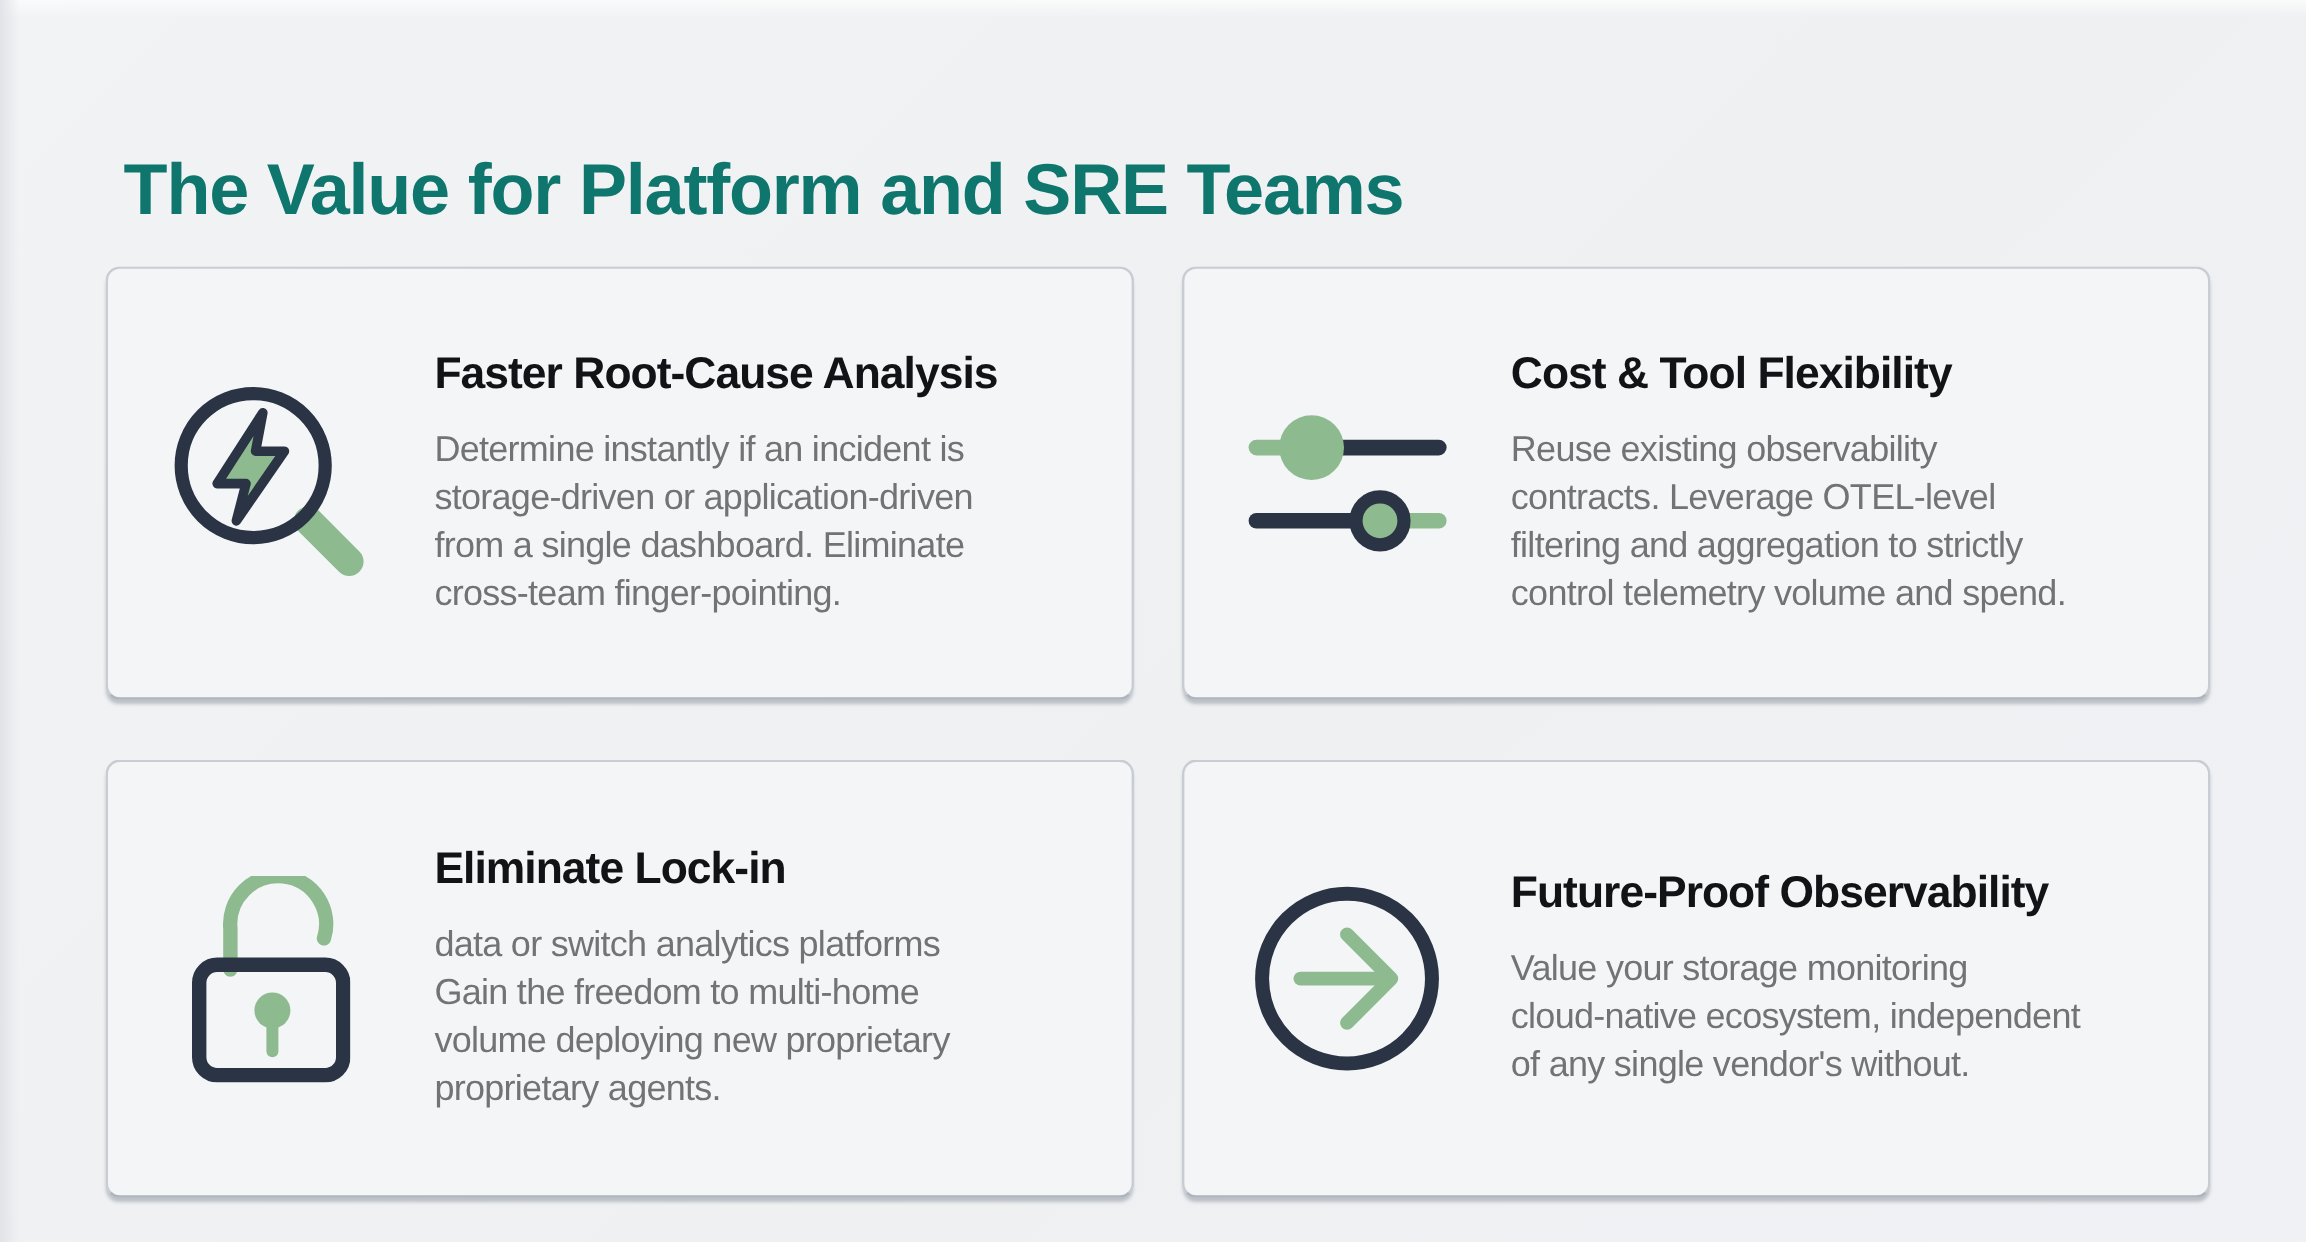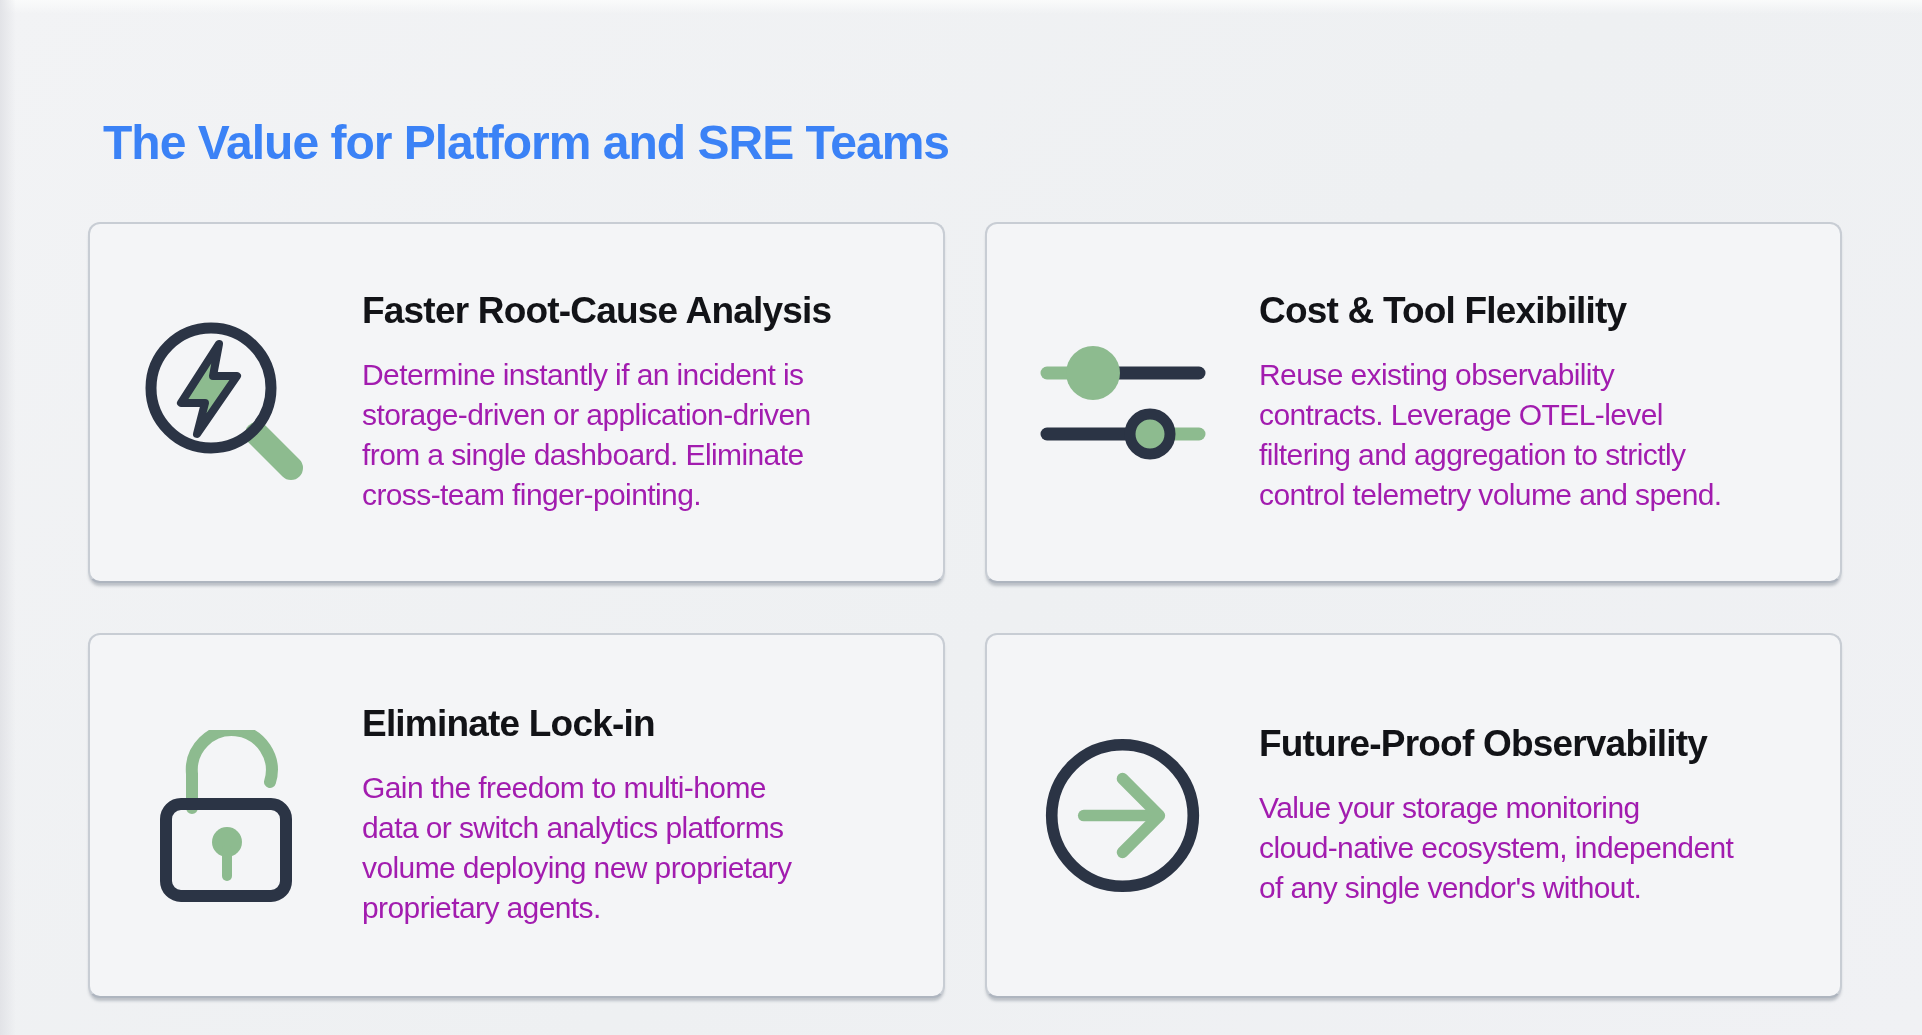--- a/index.html
+++ b/index.html
@@ -9,24 +9,24 @@
     overflow: hidden;
     font-family: "Liberation Sans", sans-serif;
     background:
       linear-gradient(to right, #e2e3e7 0px, rgba(226,227,231,0) 16px),
       linear-gradient(to bottom, #fafbfb 0px, rgba(250,251,251,0) 14px),
       linear-gradient(135deg, #f2f3f5 0%, #eef0f2 55%, #f0f1f4 100%);
   }
   .page-title {
     position: absolute;
     left: 103px; top: 83px;
-    font-size: 48px;
+    font-size: 60px;
     font-weight: 600;
     letter-spacing: -1px;
-    color: #3b82f6;
+    color: #0f766e;
     white-space: nowrap;
   }
   .cards {
     position: absolute;
     left: 88px; top: 222px;
     display: grid;
     grid-template-columns: 857px 857px;
     grid-template-rows: 361px 365px;
     column-gap: 40px;
     row-gap: 50px;
@@ -56,21 +56,21 @@
     font-weight: 700;
     letter-spacing: -0.8px;
     color: #121317;
     margin: 0 0 23px 0;
     white-space: nowrap;
   }
   .card-line {
     font-size: 30px;
     line-height: 40px;
     letter-spacing: -0.6px;
-    color: #a21caf;
+    color: #737373;
     white-space: nowrap;
   }
   svg { display: block; }
   .s-navy { stroke: var(--navy, #2b3445); }
   .s-green { stroke: var(--green, #8dbb8f); }
   .f-green { fill: var(--green, #8dbb8f); }
   .no-fill { fill: none; }
 </style>
 </head>
 <body>
@@ -125,22 +125,22 @@
       <svg width="132" height="172" viewBox="0 0 132 172">
         <path d="M32 78 L32 44 A40 40 0 1 1 110 52" class="s-green no-fill" stroke-width="12" stroke-linecap="round"></path>
         <rect x="6" y="74" width="120" height="92" rx="15" class="s-navy no-fill" stroke-width="12"></rect>
         <circle cx="67" cy="112" r="15" class="f-green"></circle>
         <line x1="67" y1="120" x2="67" y2="146" class="s-green" stroke-width="10" stroke-linecap="round"></line>
       </svg>
     </div>
     <div class="text-col">
       <div class="card-title">Eliminate Lock-in</div>
       <div class="card-body">
+        <div class="card-line">data or switch analytics platforms</div>
         <div class="card-line">Gain the freedom to multi-home</div>
-        <div class="card-line">data or switch analytics platforms</div>
         <div class="card-line">volume deploying new proprietary</div>
         <div class="card-line">proprietary agents.</div>
       </div>
     </div>
   </div>
 
   <div class="card">
     <div class="icon-box">
       <svg width="160" height="160" viewBox="0 0 165 165">
         <circle cx="82" cy="82" r="73" class="s-navy no-fill" stroke-width="12"></circle>

